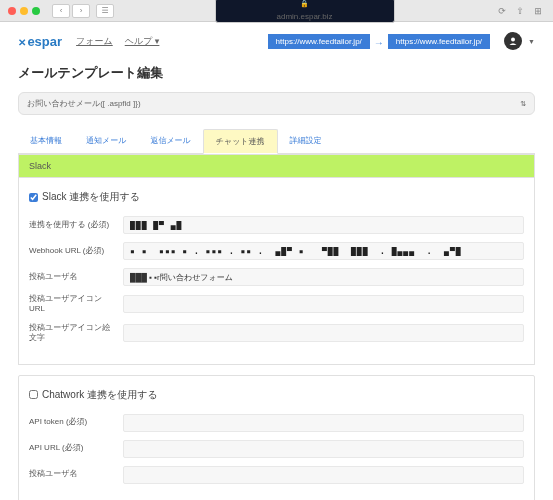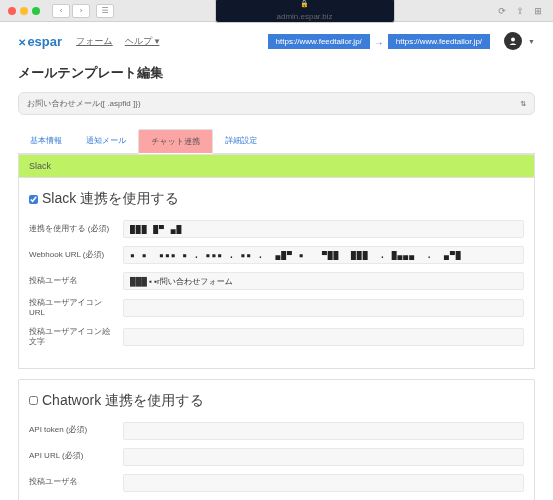--- a/index.html
+++ b/index.html
@@ -25,28 +25,28 @@
 .header-right { margin-left: auto; display: flex; align-items: center; gap: 4px; }
 .pill { background: #3b7dd8; color: #fff; padding: 3px 8px; border-radius: 0; font-size: 8px; }
 .arrow { color: #3b7dd8; font-size: 10px; }
 .avatar { width: 18px; height: 18px; background: #333; border-radius: 50%; margin-left: 10px; display: flex; align-items: center; justify-content: center; color: #fff; font-size: 10px; }
 .dropdown-caret { font-size: 7px; color: #666; margin-left: 2px; }
 h1.page-title { font-size: 13px; font-weight: 600; margin: 4px 0 10px; color: #333; }
 .selector-bar { background: #f2f2f2; border: 1px solid #e0e0e0; border-radius: 6px; padding: 5px 8px; font-size: 8px; color: #666; display: flex; align-items: center; }
 .selector-bar .caret { margin-left: auto; font-size: 7px; }
 .tabs { display: flex; border-bottom: 1px solid #e0e0e0; margin-top: 14px; }
 .tab { padding: 6px 12px; font-size: 8px; color: #3b7dd8; cursor: pointer; }
-.tab.active { background: #fca5a5; border: 1px solid #e0e0e0; border-bottom: 1px solid #fff; border-radius: 2px 2px 0 0; color: #555; margin-bottom: -1px; }
+.tab.active { background: #fef9c3; border: 1px solid #e0e0e0; border-bottom: 1px solid #fff; border-radius: 2px 2px 0 0; color: #555; margin-bottom: -1px; }
 .section { border: 1px solid #e0e0e0; border-top: none; margin-bottom: 0; }
 .section + .section { border-top: 1px solid #e0e0e0; margin-top: 10px; border-radius: 2px; }
 .section-head { background: #bef264; padding: 6px 10px; font-size: 9px; color: #555; border-bottom: 1px solid #e0e0e0; }
 .section-body { padding: 12px 10px; }
 .checkbox-row { display: flex; align-items: center; gap: 4px; margin-bottom: 12px; }
 .checkbox-row input[type=checkbox] { width: 9px; height: 9px; accent-color: #3b7dd8; }
-.checkbox-row label { font-size: 14px; color: #444; }
+.checkbox-row label { font-size: 10px; color: #444; }
 .form-row { display: flex; align-items: center; margin-bottom: 8px; gap: 8px; }
 .form-label { width: 86px; font-size: 8px; color: #555; flex-shrink: 0; line-height: 1.3; }
 .form-input { flex: 1; background: #f7f7f7; border: 1px solid #e8e8e8; border-radius: 2px; padding: 4px 6px; font-size: 8px; color: #333; height: 18px; font-family: inherit; }
 .redacted { font-family: monospace; letter-spacing: 1px; color: #222; font-weight: bold; }
 .section.first { border-top: 1px solid #e0e0e0; border-radius: 0; }
 </style>
 </head>
 <body>
 
 <div class="browser-chrome">
@@ -96,20 +96,21 @@
   <h1 class="page-title">メールテンプレート編集</h1>
 
   <div class="selector-bar">
     <span>お問い合わせメール([ .aspfid ]})</span>
     <span class="caret">⇅</span>
   </div>
 
   <div class="tabs">
     <div class="tab">基本情報</div>
     <div class="tab">通知メール</div>
+    <div class="tab">返信メール</div>
     <div class="tab active">チャット連携</div>
     <div class="tab">詳細設定</div>
   </div>
 
   <div class="section first">
     <div class="section-head">Slack</div>
     <div class="section-body">
       <div class="checkbox-row">
         <input type="checkbox" checked="" style="">
         <label>Slack 連携を使用する</label>

